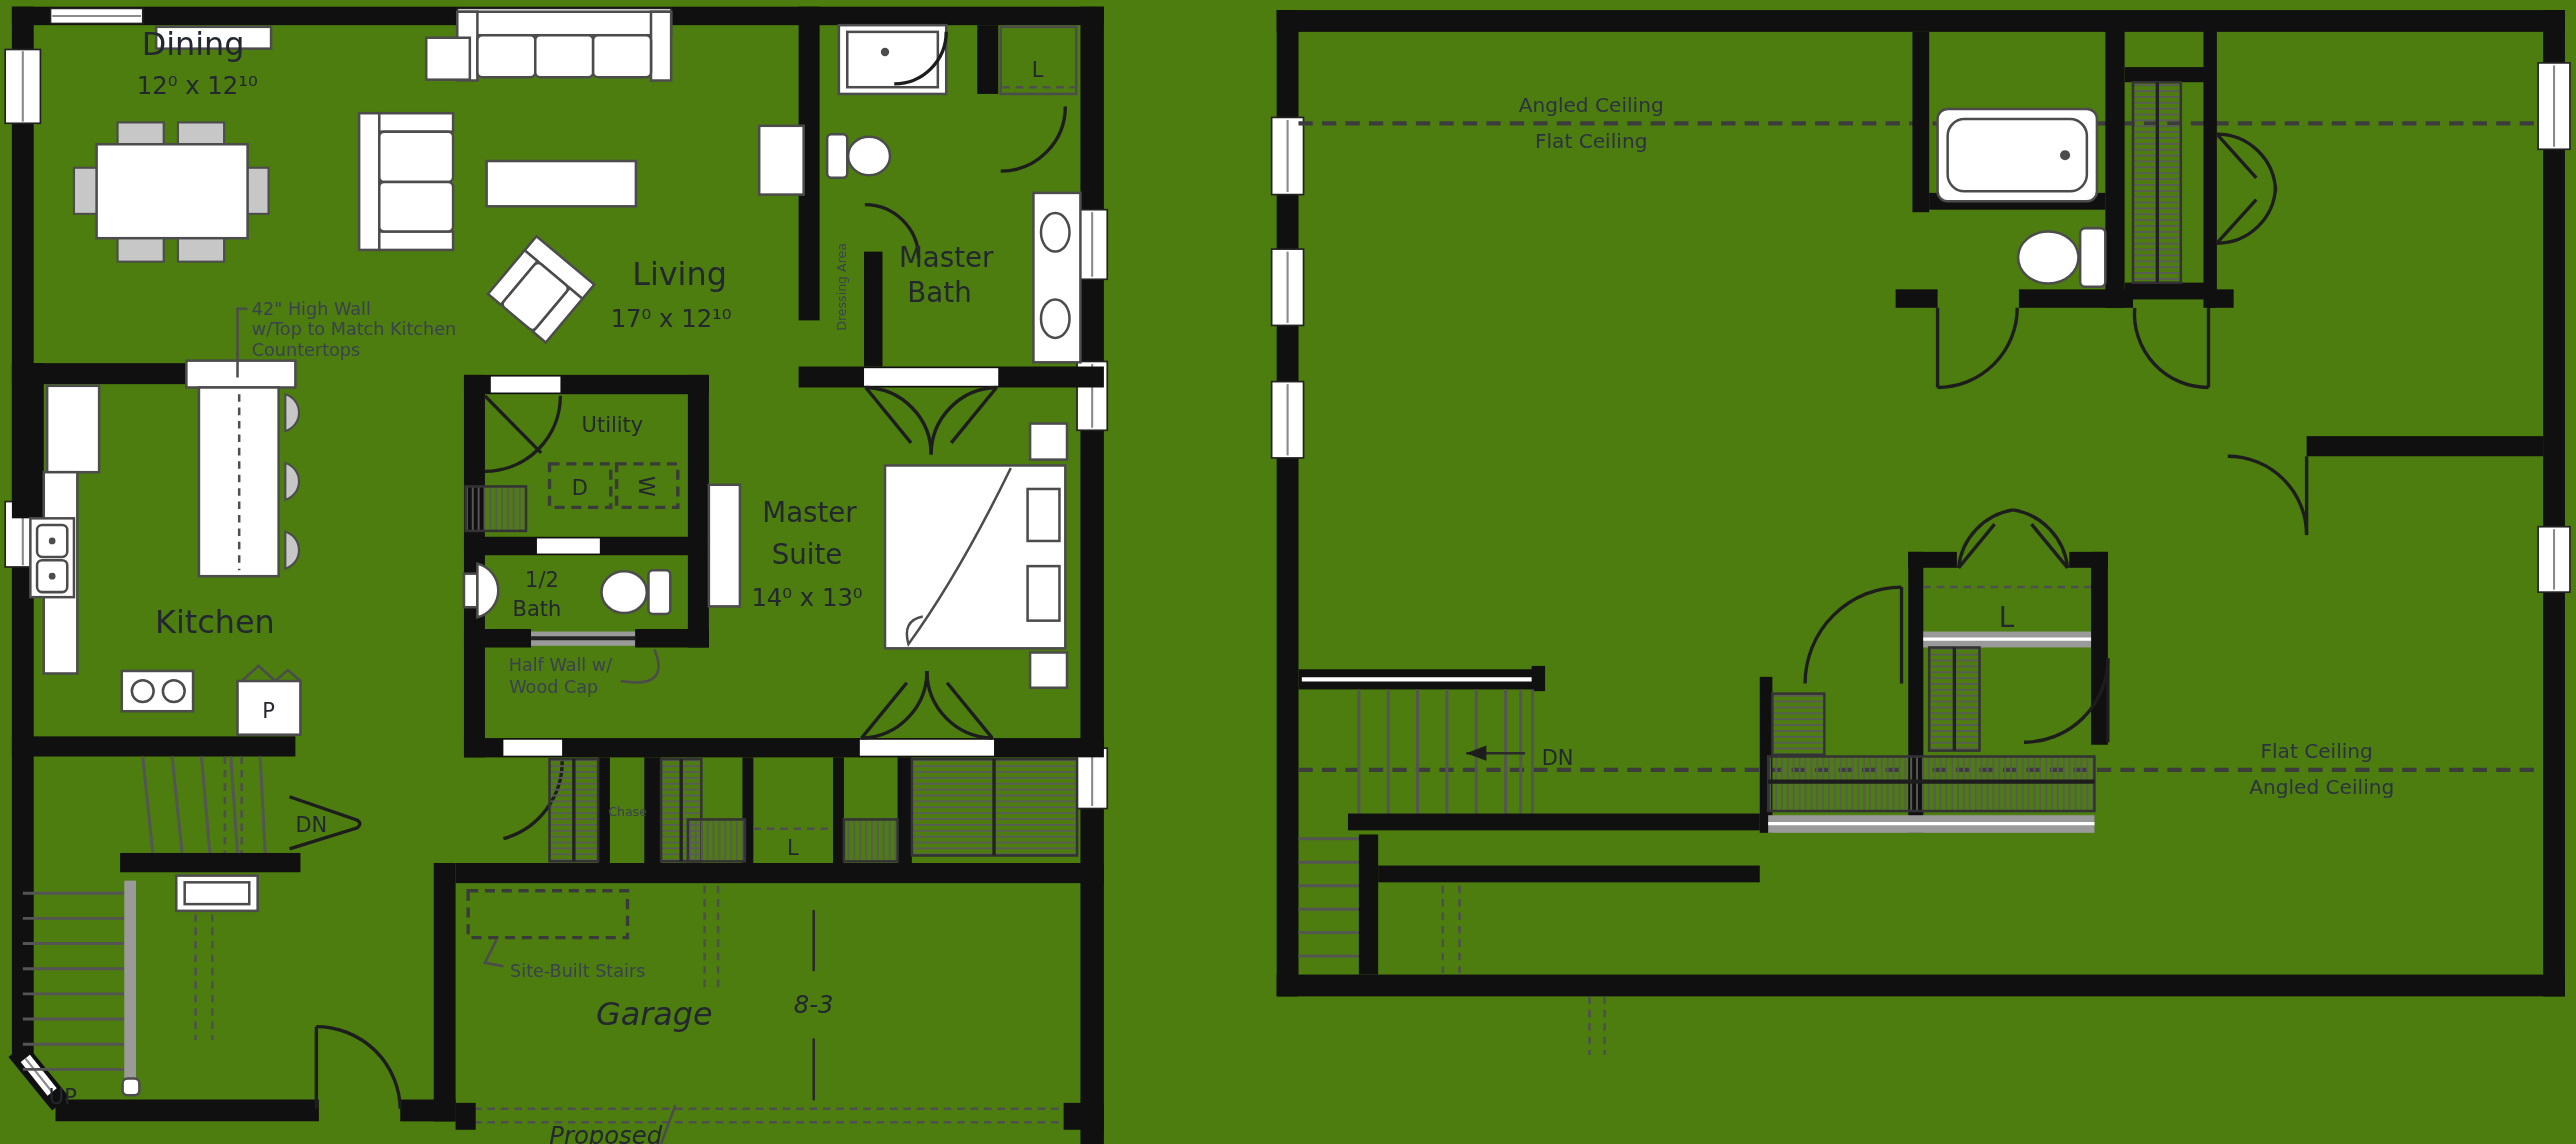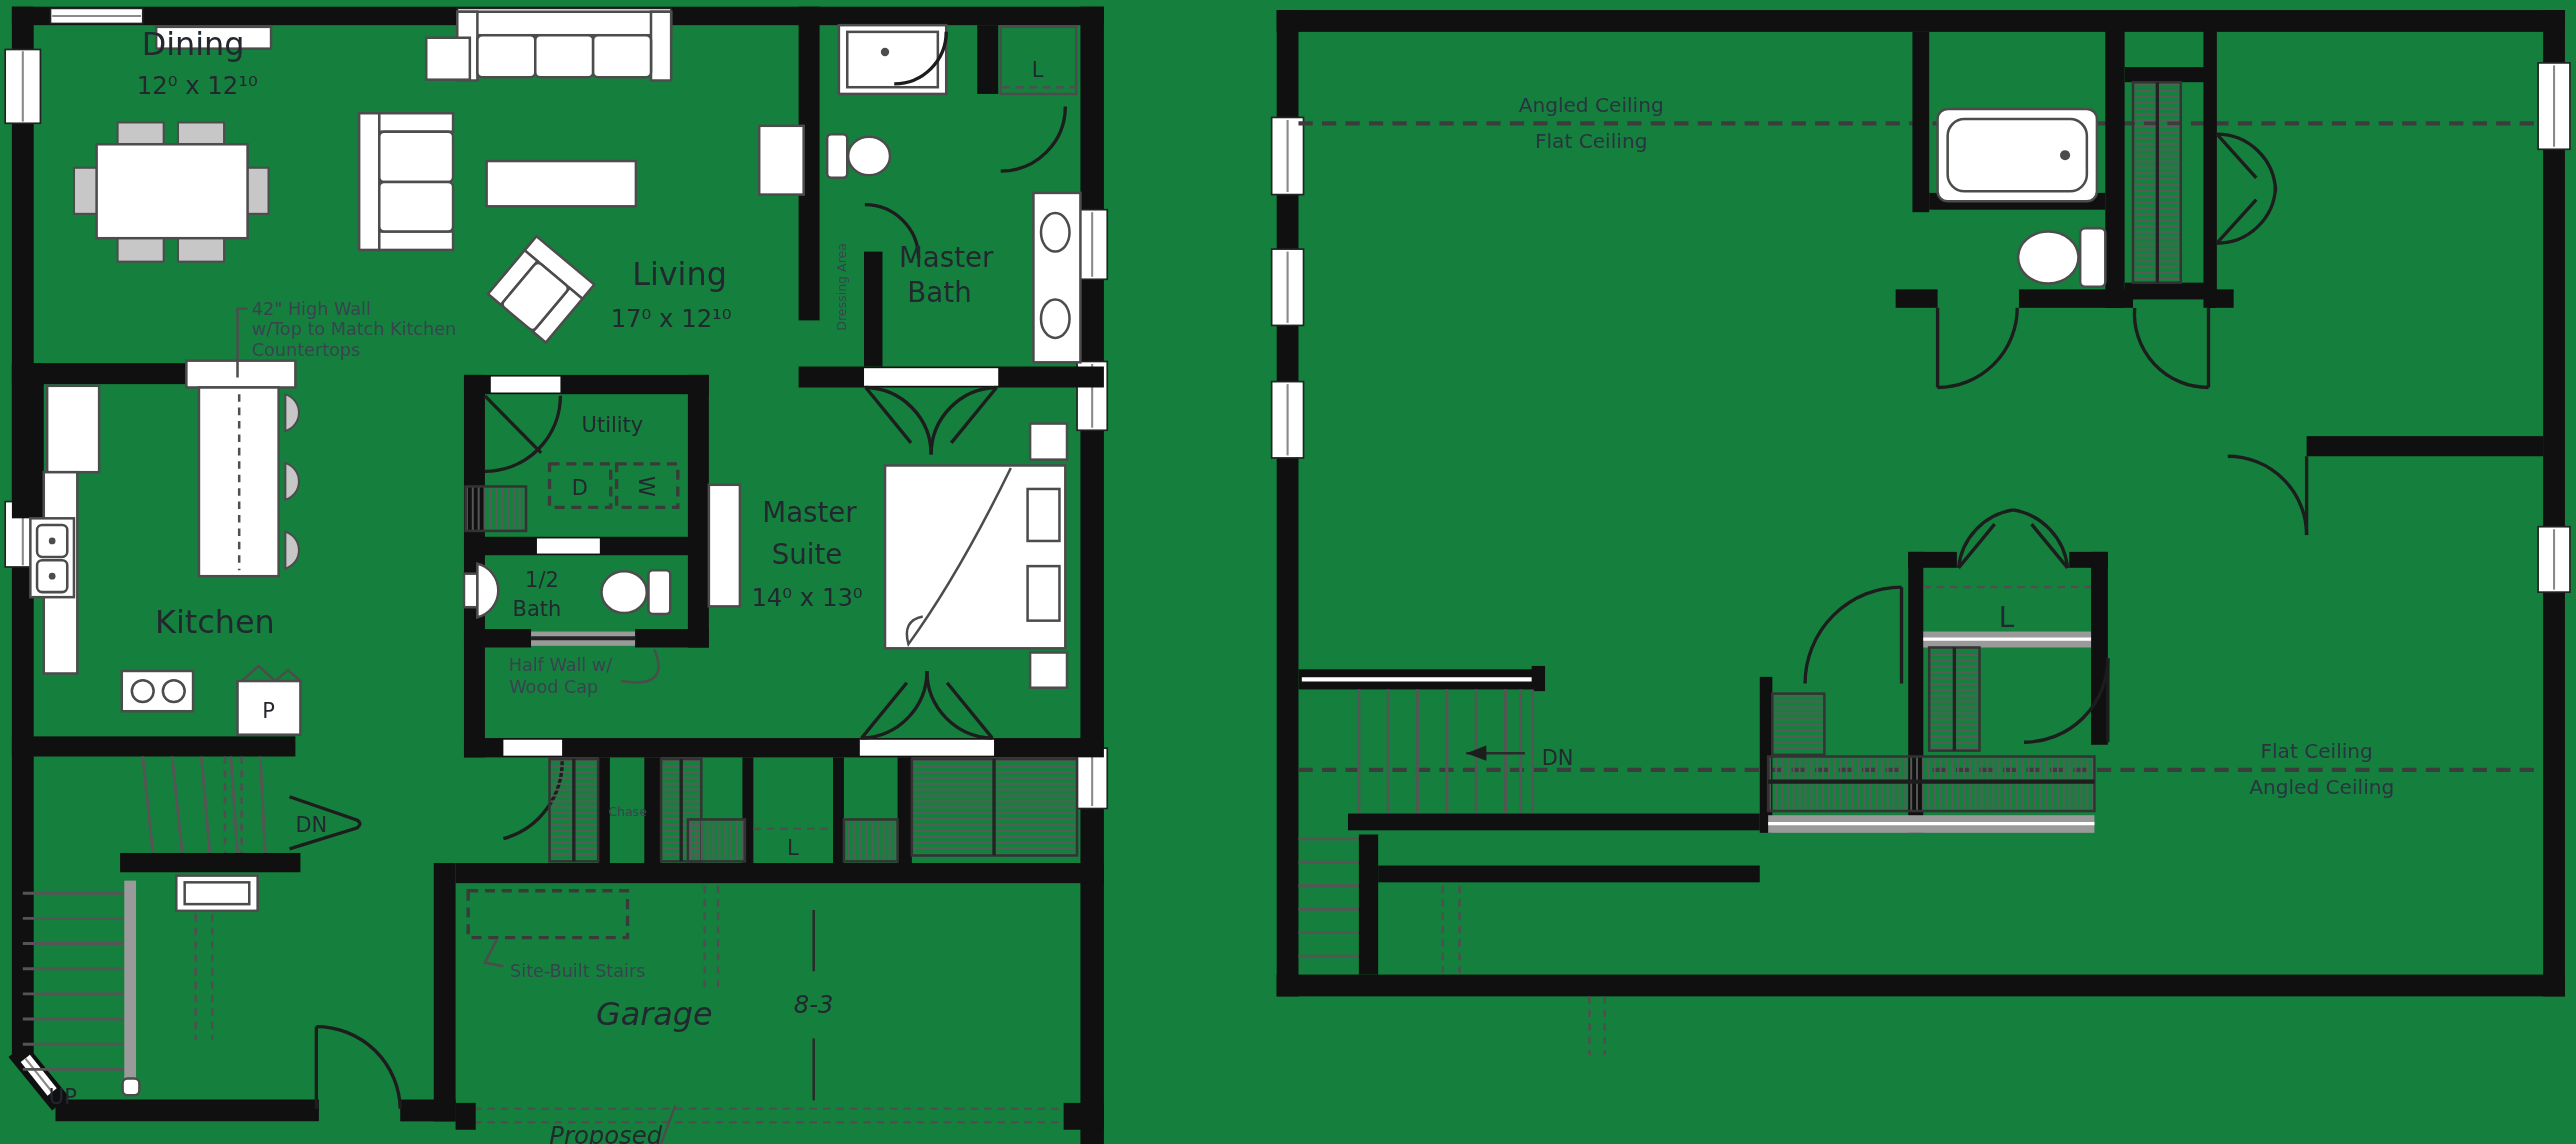--- a/index.html
+++ b/index.html
@@ -1,16 +1,16 @@
 <!DOCTYPE html>
 <html style="font-size:13.4px"><head>
 <meta charset="utf-8">
 <style>
   html,body{margin:0;padding:0;background:#ffffff;}
-  .stage{width:2576px;height:1144px;position:relative;background:#15803d;overflow:hidden;text-align:right;}
+  .stage{width:2576px;height:1144px;position:relative;background:#4d7c0f;overflow:hidden;text-align:right;}
   svg{display:block;}
   .wall{fill:#101010;stroke:none;}
   .grayband{fill:#9a9a9a;}
   .fixture{stroke:#4c4c4c;stroke-width:3;fill:#ffffff;}
   .fixline{stroke:#4c4c4c;stroke-width:3;fill:none;}
   .lite{stroke:#8a8a8a;stroke-width:2.5;fill:none;}
   .grayfill{fill:#c7c7c7;stroke:#4c4c4c;stroke-width:2.5;}
   .door{stroke:#1d1d1d;stroke-width:4;fill:none;}
   .tread{stroke:#555555;stroke-width:3.5;fill:none;}
   .dashceil{stroke:#3c3c3c;stroke-width:5;stroke-dasharray:17 11;fill:none;}

